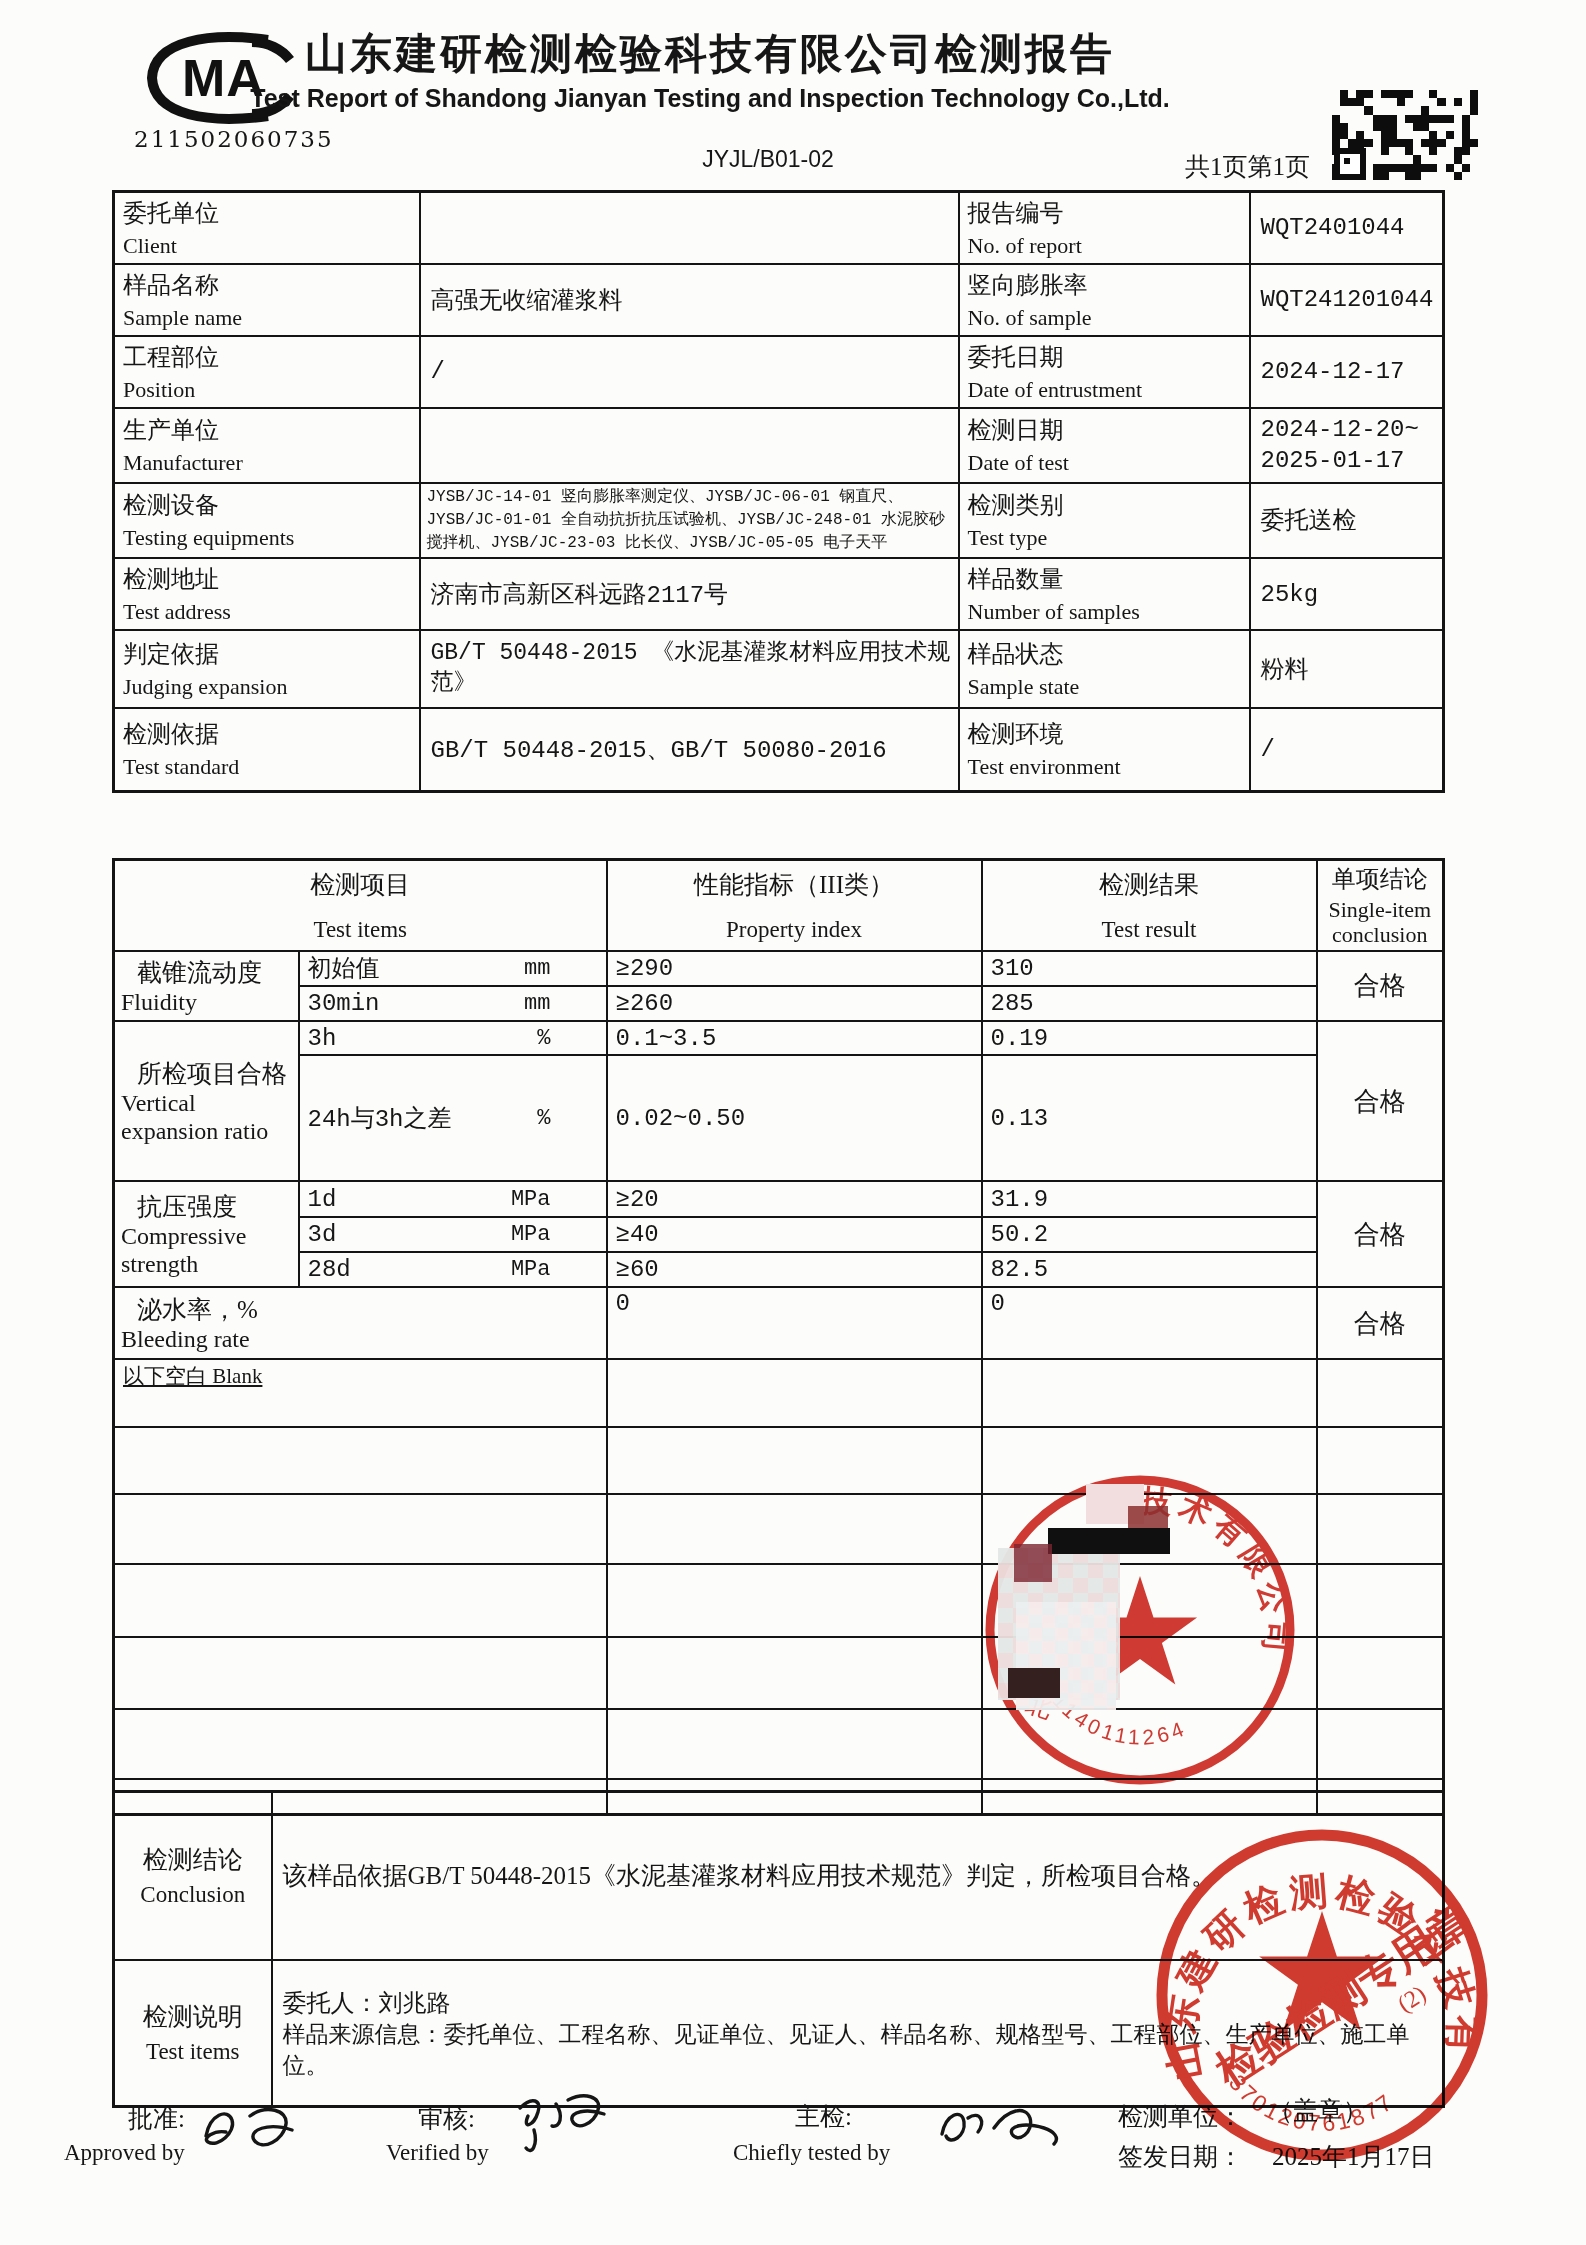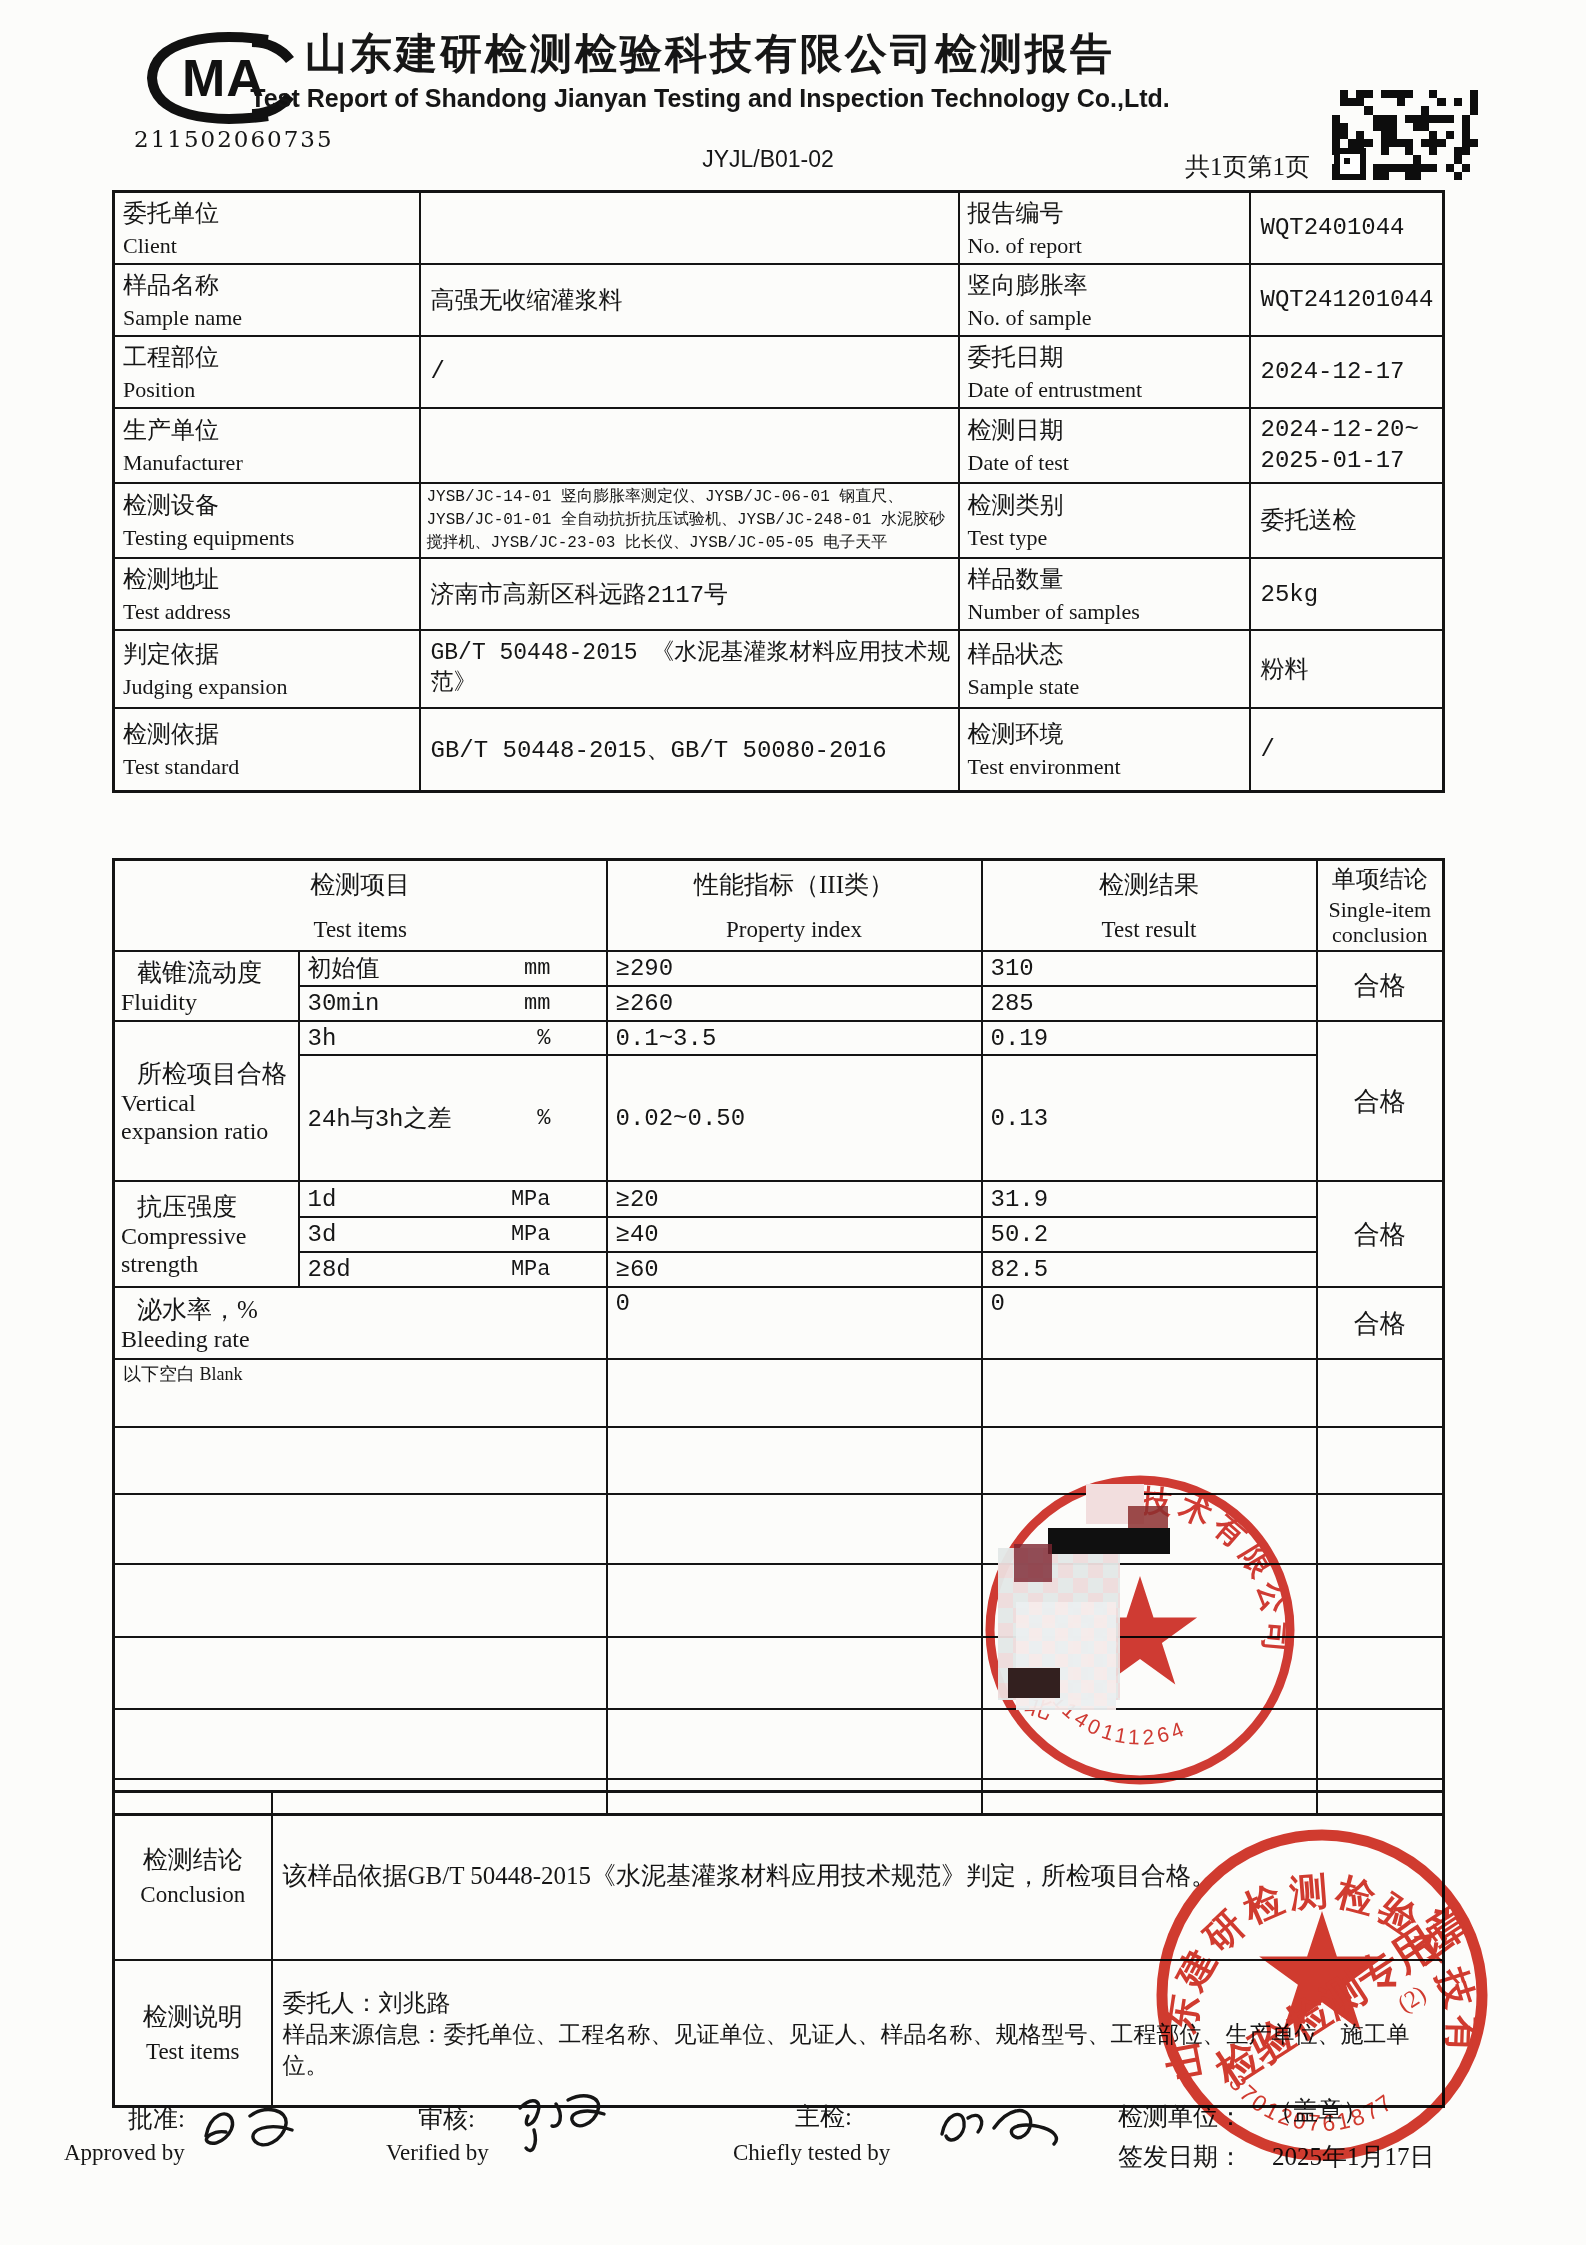--- a/index.html
+++ b/index.html
@@ -39,21 +39,21 @@
   .cat .flexv{display:flex;flex-direction:column;justify-content:space-between;height:100%;}
   .cat .cn{font-size:25px;margin-left:16px;}
   .cat .en{font-size:24px;line-height:1.15;}
   .sub{padding:0 55px 0 8px;}
   .sub .in{display:flex;justify-content:space-between;align-items:center;}
   .sub .nm{font-size:24px;font-family:"Liberation Mono","DejaVu Sans Mono",monospace;}
   .sub .un{font-size:22px;font-family:"Liberation Mono","DejaVu Sans Mono",monospace;}
   .num{padding-left:8px;font-family:"Liberation Mono","DejaVu Sans Mono",monospace;font-size:24px;vertical-align:middle;}
   .vtop{vertical-align:top;padding-top:2px;}
   .ok{text-align:center;font-size:26px;}
-  .blankcell{padding-left:8px;font-size:18px;}
+  .blankcell{padding-left:8px;font-size:21px;text-decoration:underline;}
   .concl{top:1790px;}
   .concl .lab{text-align:center;}
   .concl .lab .cn{display:block;font-size:25px;}
   .concl .lab .en{display:block;font-size:23px;margin-top:6px;}
   .concl .body{padding:6px 10px;font-size:25px;}
   .note-body{display:flex;flex-direction:column;height:100%;box-sizing:border-box;padding:10px 10px 8px 10px;}
   .note-l1{font-size:24px;}
   .note-l2{font-size:23px;margin-top:auto;line-height:1.35;}
   
   .ft{font-size:25px;}

